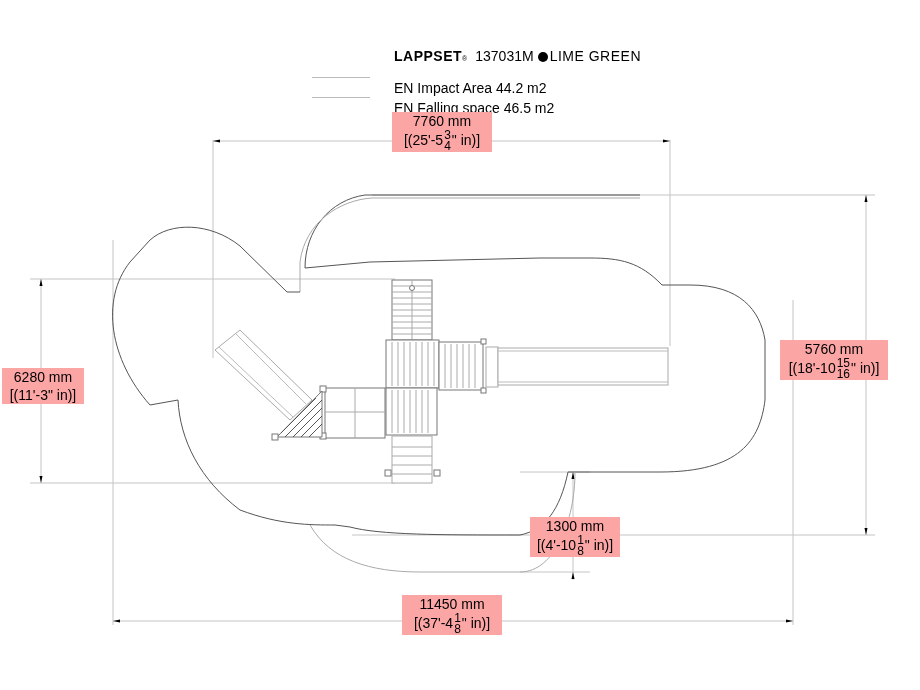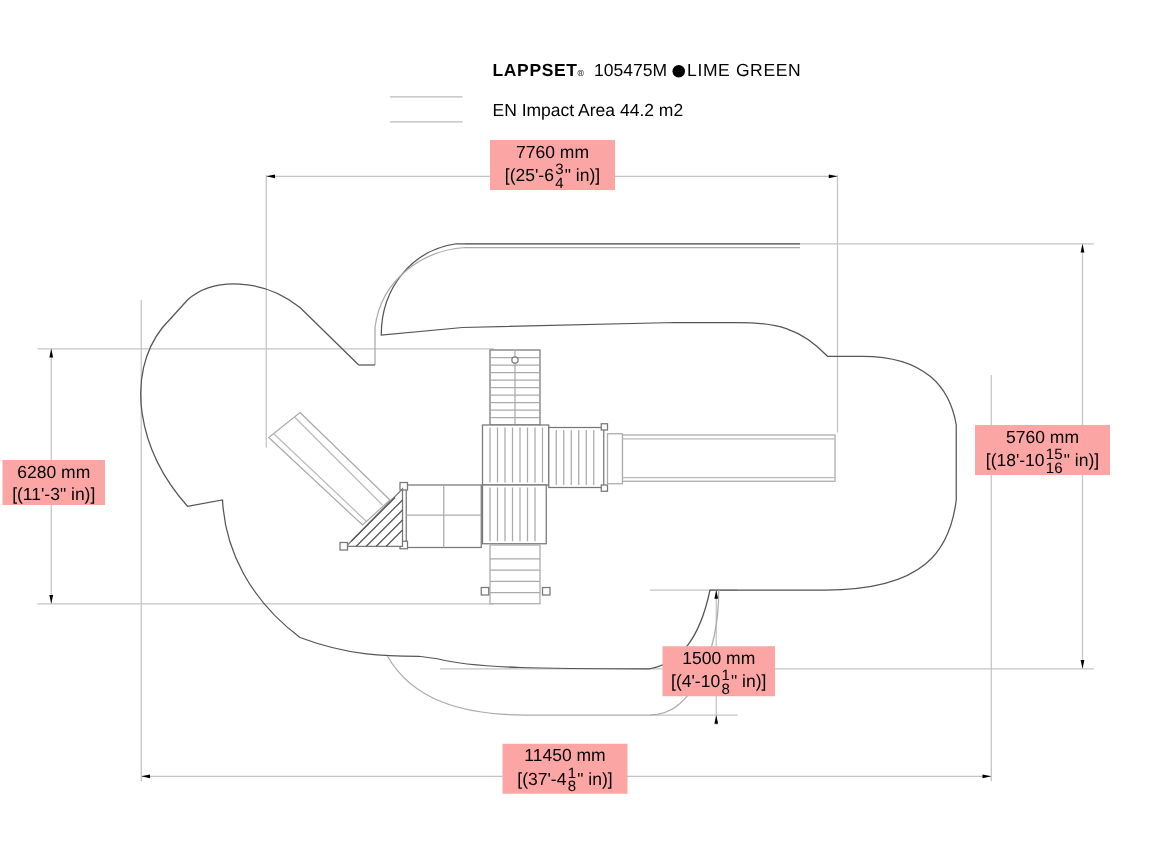--- a/index.html
+++ b/index.html
@@ -179,48 +179,49 @@
 
     <polygon points="240,330 312,400 290,420 215,350" stroke="#aaa"></polygon>
     <line x1="236" y1="334" x2="306" y2="404" stroke="#bbb"></line>
     <line x1="219" y1="347" x2="293" y2="417" stroke="#bbb"></line>
   </g>
 </svg>
 
 <div class="legend">
   <div class="legend-row">
     <div class="title-row">
-      <span class="brand">LAPPSET</span><span class="reg">®</span><span class="code">105475M</span><span class="dot"></span><span class="color-name">LIME GREEN</span>
+      <span class="brand">LAPPSET</span><span class="reg">®</span><span class="code">137031M</span><span class="dot"></span><span class="color-name">LIME GREEN</span>
     </div>
   </div>
   <div class="legend-row">
     <span class="swatch"></span>
     <span class="txt">EN Impact Area 44.2 m2</span>
   </div>
   <div class="legend-row">
     <span class="swatch"></span>
+    <span class="txt">EN Falling space 46.5 m2</span>
   </div>
 </div>
 
 <div class="dim" style="left:392px; top:112px; width:100px;">
   <span class="imp">7760 mm</span>
-  <span class="imp"><span>[(25'-6</span><span class="frac"><span>3</span><span>4</span></span><span>" in)]</span></span>
+  <span class="imp"><span>[(25'-5</span><span class="frac"><span>3</span><span>4</span></span><span>" in)]</span></span>
 </div>
 
 <div class="dim" style="left:780px; top:340px; width:108px;">
   <span class="imp">5760 mm</span>
   <span class="imp"><span>[(18'-10</span><span class="frac"><span>15</span><span>16</span></span><span>" in)]</span></span>
 </div>
 
 <div class="dim" style="left:2px; top:368px; width:82px;">
   <span class="imp">6280 mm</span>
   <span class="imp">[(11'-3" in)]</span>
 </div>
 
 <div class="dim" style="left:530px; top:517px; width:90px;">
-  <span class="imp">1500 mm</span>
+  <span class="imp">1300 mm</span>
   <span class="imp"><span>[(4'-10</span><span class="frac"><span>1</span><span>8</span></span><span>" in)]</span></span>
 </div>
 
 <div class="dim" style="left:402px; top:595px; width:100px;">
   <span class="imp">11450 mm</span>
   <span class="imp"><span>[(37'-4</span><span class="frac"><span>1</span><span>8</span></span><span>" in)]</span></span>
 </div>
 
 </body></html>

